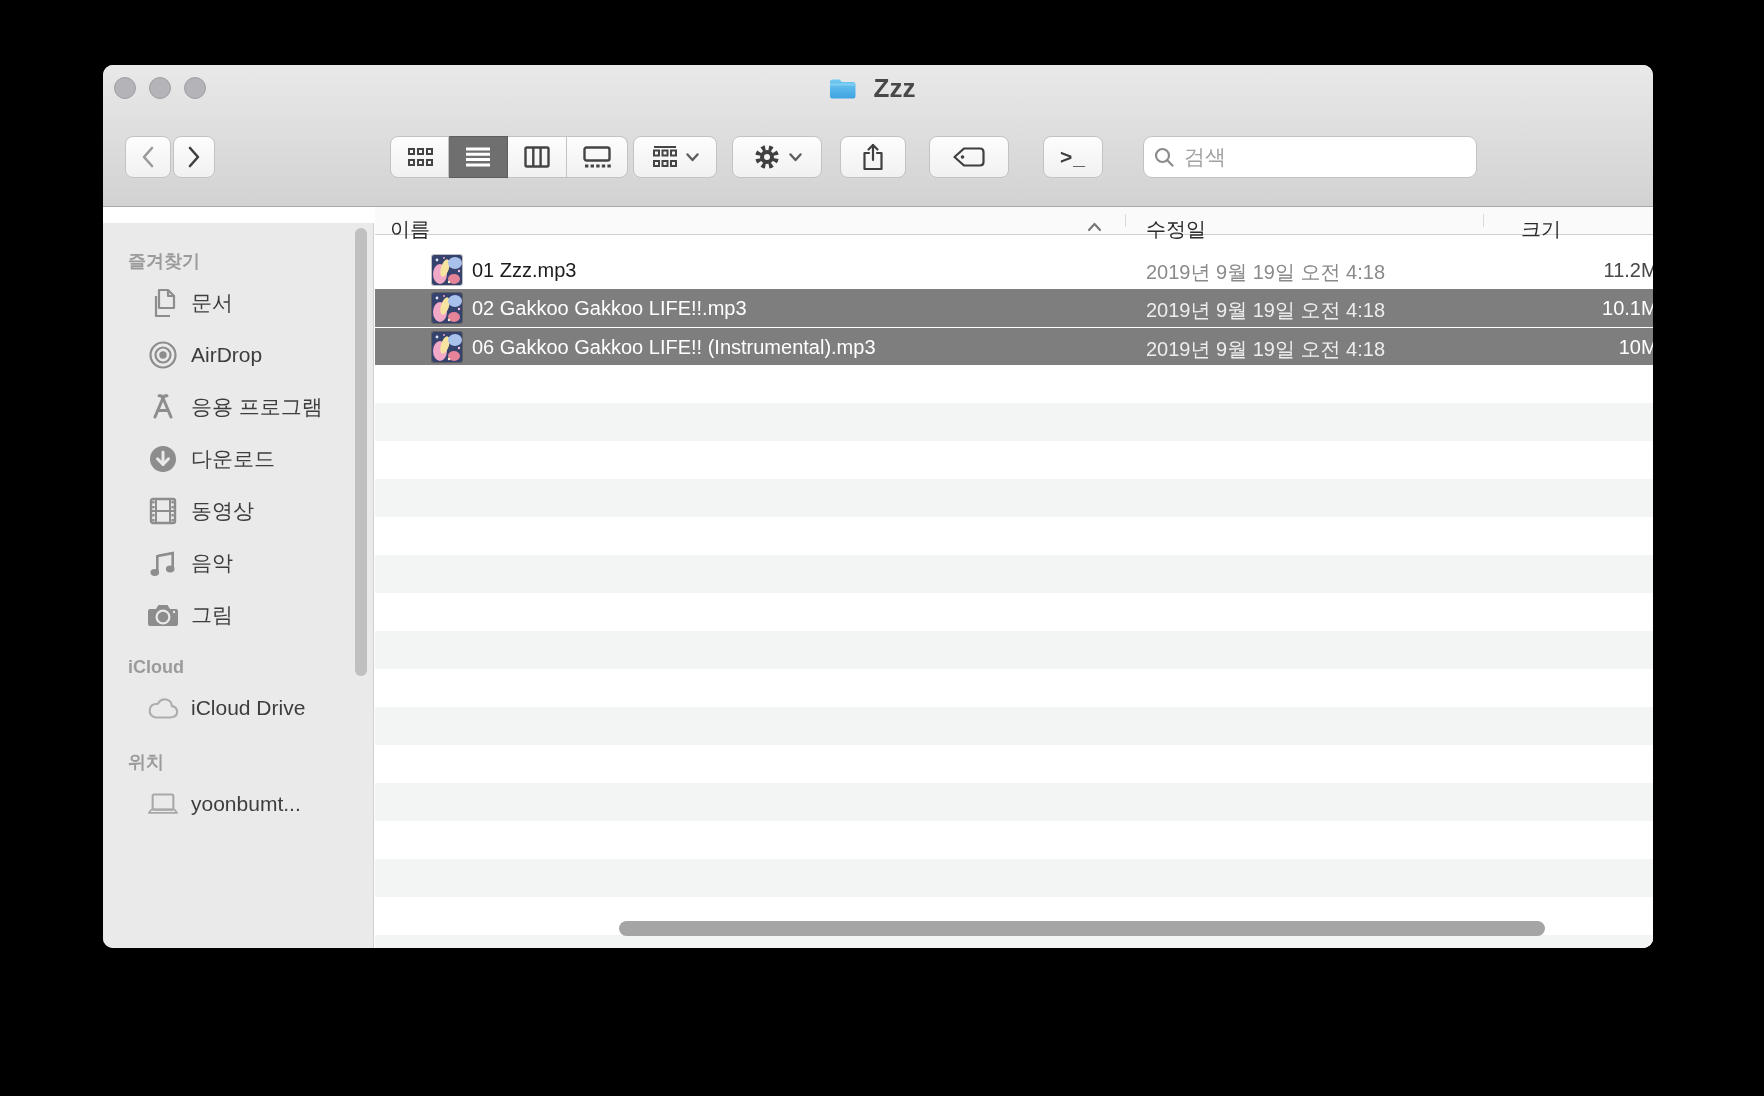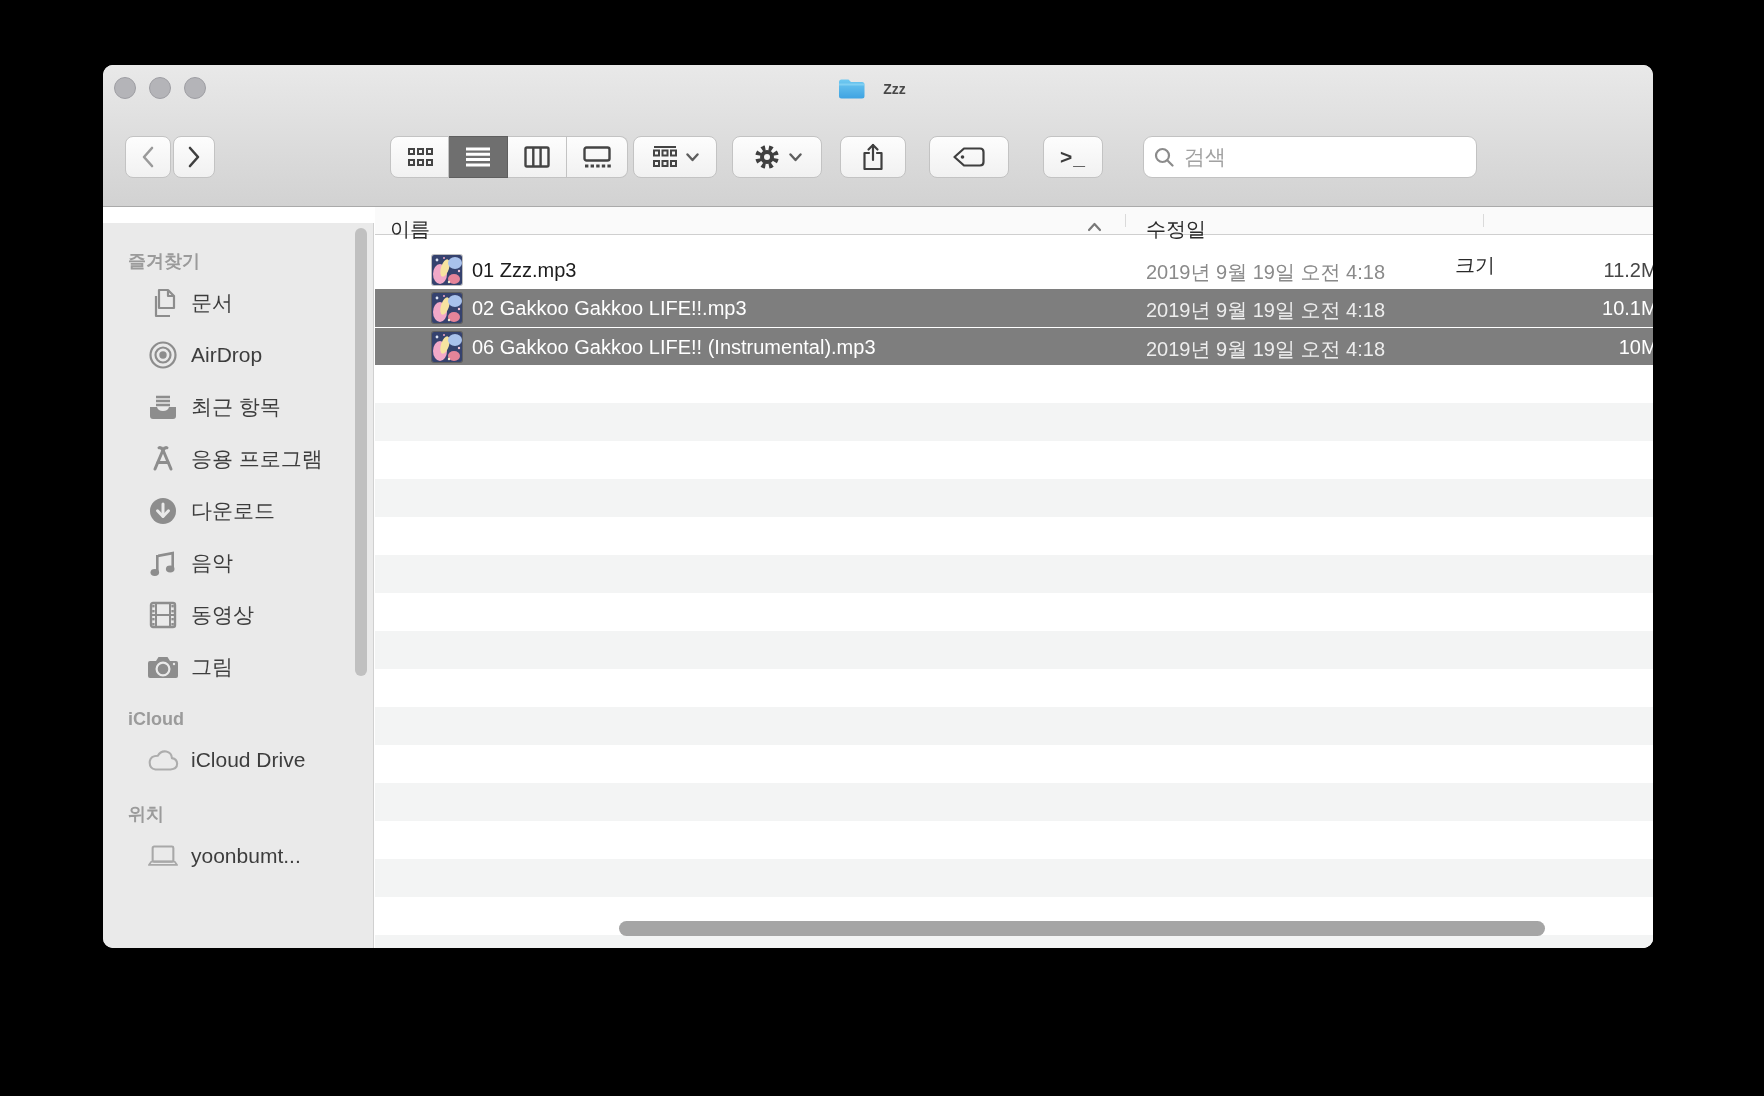--- a/index.html
+++ b/index.html
@@ -7,21 +7,21 @@
   *{box-sizing:border-box;}
   .window{position:absolute;left:103px;top:65px;width:1550px;height:883px;background:#fff;
     border-radius:10px;overflow:hidden;}
   
   .chrome{position:absolute;left:0;top:0;width:100%;height:142px;
     background:linear-gradient(#e9e9e9,#d2d2d2);border-bottom:1px solid #aaa;}
   .titlebar{position:relative;height:47px;}
   .lights{position:absolute;left:11px;top:12px;display:flex;gap:13px;}
   .light{width:22px;height:22px;border-radius:50%;background:#b4b4b8;border:1px solid #9e9ea3;}
   .title{position:absolute;left:0;right:12px;top:0;height:47px;display:flex;align-items:center;
-    justify-content:center;gap:18px;font-size:14px;font-weight:bold;color:#484848;}
+    justify-content:center;gap:18px;font-size:26px;font-weight:bold;color:#484848;}
   .toolbar{position:absolute;left:0;top:47px;right:0;height:94px;}
   .tbtn{position:absolute;top:24px;height:42px;border-radius:8px;border:1px solid #c3c3c3;
     background:linear-gradient(#fdfdfd,#f1f1f1);display:flex;align-items:center;justify-content:center;gap:8px;
     color:#4a4a4a;}
   .seg{border-radius:0;border-left:none;}
   .seg.first{border-radius:8px 0 0 8px;border-left:1px solid #c3c3c3;}
   .seg.last{border-radius:0 8px 8px 0;}
   .seg.sel{background:#6f6f6f;border-color:#5f5f5f;color:#fff;}
   .chev{opacity:.85}
   .terminal{font-size:21px;font-weight:bold;color:#3c3c3c;letter-spacing:1px;}
@@ -224,31 +224,20 @@
                 <circle cx="15" cy="15" r="7.5"></circle>
                 <circle cx="15" cy="15" r="2.6" fill="currentColor"></circle>
               </g>
             </svg>
           </span>
           <span>AirDrop</span>
         </div>
         <div class="sb-item">
           <span class="sb-ic">
             <svg width="30" height="28" viewBox="0 0 30 28">
-              <g fill="none" stroke="currentColor" stroke-width="2.4">
-                <path d="M8 4 h14 M8 8 h14 M8 12 h14"></path>
-                <path d="M2 14 v9 q0 3 3 3 h20 q3 0 3-3 v-9 h-7 q-1 4-6 4 t-6-4 z" fill="currentColor" stroke="none"></path>
-              </g>
-            </svg>
-          </span>
-          <span>최근 항목</span>
-        </div>
-        <div class="sb-item">
-          <span class="sb-ic">
-            <svg width="30" height="28" viewBox="0 0 30 28">
               <g fill="none" stroke="currentColor" stroke-width="3" stroke-linecap="round">
                 <path d="M7 24 L15 5 L23 24"></path>
                 <path d="M10 17.5 h10"></path>
                 <path d="M15 5 q-2-3-4-2.2"></path>
                 <path d="M15 5 q2-3 4-2.2"></path>
               </g>
             </svg>
           </span>
           <span>응용 프로그램</span>
         </div>
@@ -256,34 +245,20 @@
           <span class="sb-ic">
             <svg width="28" height="28" viewBox="0 0 28 28">
               <circle cx="14" cy="14" r="13" fill="currentColor"></circle>
               <g stroke="#eaeaea" stroke-width="3" stroke-linecap="round" stroke-linejoin="round" fill="none">
                 <path d="M14 7 v12"></path>
                 <path d="M8.5 13.8 L14 19.5 L19.5 13.8"></path>
               </g>
             </svg>
           </span>
           <span>다운로드</span>
-        </div>
-        <div class="sb-item">
-          <span class="sb-ic">
-            <svg width="26" height="30" viewBox="0 0 26 30">
-              <g fill="currentColor">
-                <path d="M8 6.5 L24 3.5 v2.8 L8 9.3 z"></path>
-                <rect x="6" y="7" width="2.6" height="17"></rect>
-                <rect x="21.4" y="4.5" width="2.6" height="16"></rect>
-                <ellipse cx="4.8" cy="24.5" rx="4.3" ry="3.4"></ellipse>
-                <ellipse cx="20.2" cy="21" rx="4.3" ry="3.4"></ellipse>
-              </g>
-            </svg>
-          </span>
-          <span>음악</span>
         </div>
         <div class="sb-item">
           <span class="sb-ic">
             <svg width="28" height="28" viewBox="0 0 28 28">
               <rect x="2" y="2" width="24" height="24" rx="2" fill="none" stroke="currentColor" stroke-width="2.4"></rect>
               <path d="M7 2 v24 M21 2 v24 M2 14 h24" stroke="currentColor" stroke-width="2"></path>
               <g fill="currentColor">
                 <rect x="3.2" y="4" width="2.4" height="2.4"></rect>
                 <rect x="3.2" y="9" width="2.4" height="2.4"></rect>
                 <rect x="3.2" y="17" width="2.4" height="2.4"></rect>
@@ -292,20 +267,34 @@
                 <rect x="22.4" y="9" width="2.4" height="2.4"></rect>
                 <rect x="22.4" y="17" width="2.4" height="2.4"></rect>
                 <rect x="22.4" y="22" width="2.4" height="2.4"></rect>
               </g>
             </svg>
           </span>
           <span>동영상</span>
         </div>
         <div class="sb-item">
           <span class="sb-ic">
+            <svg width="26" height="30" viewBox="0 0 26 30">
+              <g fill="currentColor">
+                <path d="M8 6.5 L24 3.5 v2.8 L8 9.3 z"></path>
+                <rect x="6" y="7" width="2.6" height="17"></rect>
+                <rect x="21.4" y="4.5" width="2.6" height="16"></rect>
+                <ellipse cx="4.8" cy="24.5" rx="4.3" ry="3.4"></ellipse>
+                <ellipse cx="20.2" cy="21" rx="4.3" ry="3.4"></ellipse>
+              </g>
+            </svg>
+          </span>
+          <span>음악</span>
+        </div>
+        <div class="sb-item">
+          <span class="sb-ic">
             <svg width="32" height="26" viewBox="0 0 32 26">
               <path d="M3 7 h6 l2.5-4 h9 L23 7 h6 q2 0 2 2 v13 q0 2-2 2 H3 q-2 0-2-2 V9 q0-2 2-2 z" fill="currentColor"></path>
               <circle cx="16" cy="15" r="6.4" fill="none" stroke="#eaeaea" stroke-width="2.2"></circle>
               <circle cx="27" cy="10" r="1.2" fill="#eaeaea"></circle>
             </svg>
           </span>
           <span>그림</span>
         </div>
         <div class="sb-header">iCloud</div>
         <div class="sb-item">
@@ -333,21 +322,21 @@
       <div class="lheader">
         <span class="col" style="left:15px;">이름</span>
         <span class="sortchev">
           <svg width="15" height="10" viewBox="0 0 15 10">
               <path d="M2 8 L7.5 2 L13 8" fill="none" stroke="#787878" stroke-width="2.2" stroke-linecap="round" stroke-linejoin="round"></path>
             </svg>
         </span>
         <span class="hdiv" style="left:750px;"></span>
         <span class="col" style="left:771px;">수정일</span>
         <span class="hdiv" style="left:1108px;"></span>
-        <span class="col" style="left:1080px;margin-top:36px;">크기</span>
+        <span class="col" style="left:1146px;">크기</span>
       </div>
       <div class="rows" id="rows">
           <div class="lrow">
             <span class="ficon">
               <svg width="30" height="30" viewBox="0 0 30 30">
                 <rect width="30" height="30" fill="#35426e"></rect>
                 <ellipse cx="8" cy="19" rx="7" ry="10" fill="#f2a9c8"></ellipse>
                 <ellipse cx="13" cy="13" rx="4" ry="9" fill="#f6e3a0" transform="rotate(18 13 13)"></ellipse>
                 <ellipse cx="23" cy="8" rx="7" ry="6" fill="#a9c2ec"></ellipse>
                 <ellipse cx="22" cy="24" rx="6" ry="5" fill="#e58499"></ellipse>

